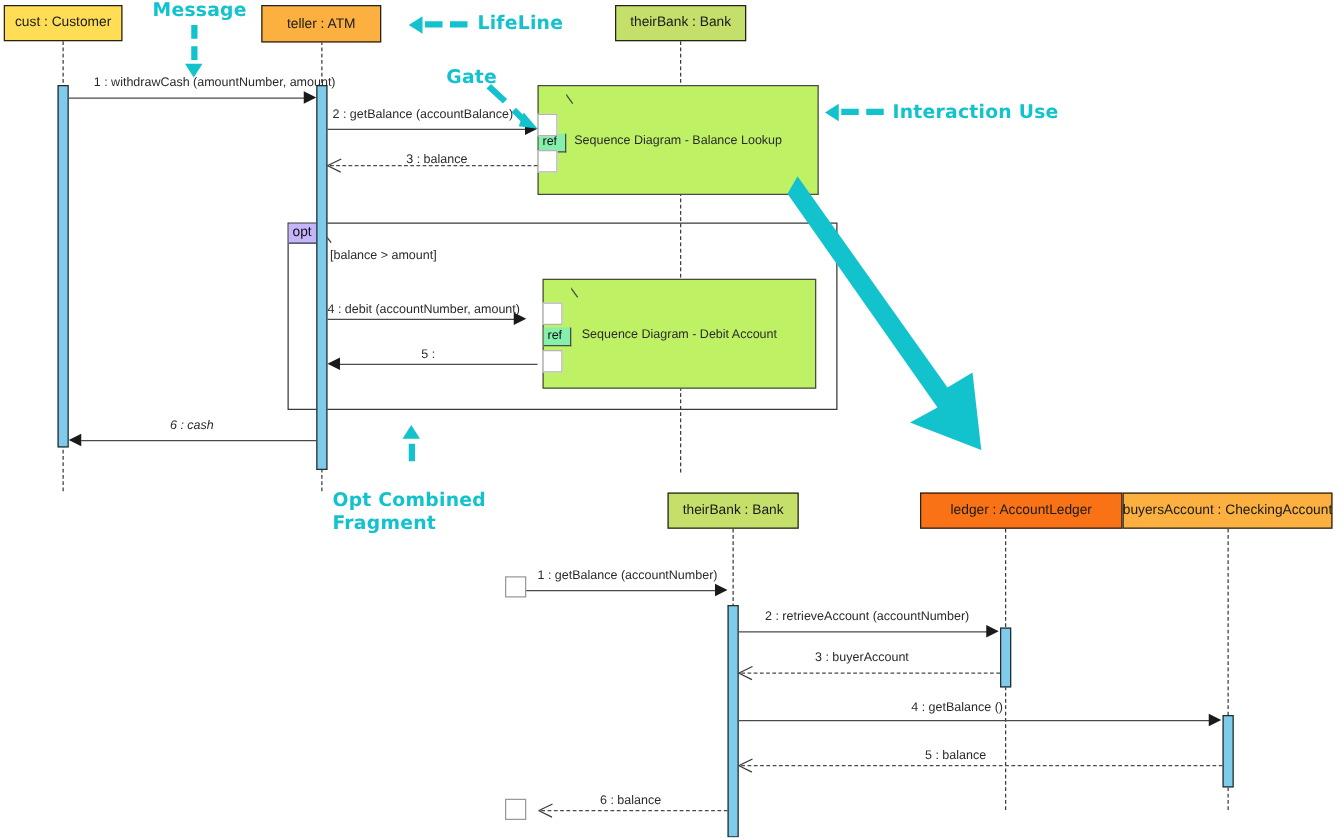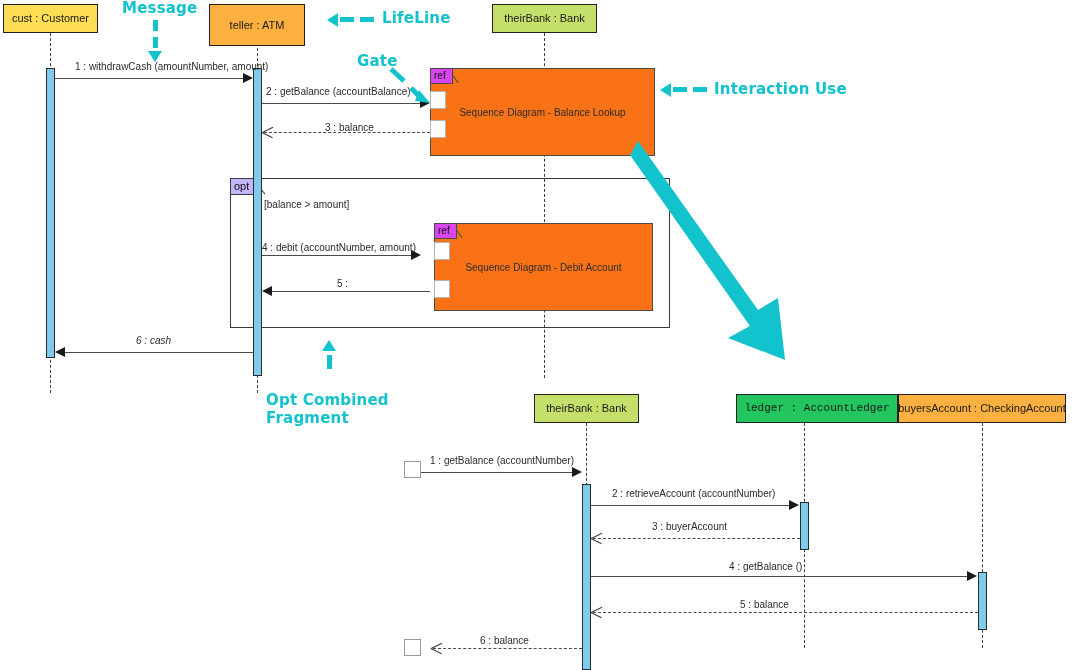--- a/index.html
+++ b/index.html
@@ -129,38 +129,39 @@
     position: absolute;
     font-size: 10px;
     color: #2b2b2b;
     white-space: nowrap;
   }
   
   .ref-box {
     position: absolute;
     box-sizing: border-box;
     border: 1px solid #4a4a4a;
-    background: #f97316;
+    background: #bef264;
     display: flex;
     align-items: center;
     justify-content: center;
     font-size: 10px;
     color: #2b2b2b;
   }
   .ref-tab {
     position: absolute;
     box-sizing: border-box;
     border-right: 1px solid #4a4a4a;
     border-bottom: 1px solid #4a4a4a;
-    background: #d946ef;
+    background: #86efac;
     font-size: 10px;
     color: #111111;
     line-height: 14px;
     height: 15px;
     padding: 0 2px 0 3px;
+    margin-top: 38px;
   }
   .ref-tab-corner {
     position: absolute;
     width: 10px; height: 15px;
     overflow: hidden;
   }
   .ref-tab-corner:after {
     content: "";
     position: absolute;
     left: -5px; top: -1px;
@@ -237,21 +238,21 @@
 
 <div id="canvas">
 
   <div class="lifeline-stem" style="left:50px; top:33px; height:360px;"></div>
   <div class="lifeline-stem" style="left:257px; top:33px; height:360px;"></div>
   <div class="lifeline-stem" style="left:544px; top:33px; height:345px;"></div>
 
   <div class="lifeline-head" style="left:3px; top:4px; width:95px; height:29px; background:#ffdd55;">
     <span>cust : Customer</span>
   </div>
-  <div class="lifeline-head" style="left:209px; top:4px; width:96px; height:42px; background:#fbb040;">
+  <div class="lifeline-head" style="left:209px; top:4px; width:96px; height:30px; background:#fbb040;">
     <span>teller : ATM</span>
   </div>
   <div class="lifeline-head" style="left:492px; top:4px; width:105px; height:29px; background:#c5e06a;">
     <span>theirBank : Bank</span>
   </div>
 
   <div class="fragment" style="left:230px; top:178px; width:440px; height:150px;"></div>
   <div class="fragment-tab" style="left:231px; top:179px; width:28px;">
     <span>opt</span>
   </div>
@@ -338,21 +339,21 @@
     <polygon points="8,3 0,17 120,188 98,200 155,222 148,160 128,172" fill="#12c2cd"></polygon>
   </svg>
 
   <div class="lifeline-stem" style="left:586px; top:423px; height:247px;"></div>
   <div class="lifeline-stem" style="left:804px; top:423px; height:225px;"></div>
   <div class="lifeline-stem" style="left:982px; top:423px; height:225px;"></div>
 
   <div class="lifeline-head" style="left:534px; top:394px; width:105px; height:29px; background:#c5e06a;">
     <span>theirBank : Bank</span>
   </div>
-  <div class="lifeline-head" style="left:736px; top:394px; width:162px; height:29px; background:#22c55e;font-family:Liberation Mono, monospace;">
+  <div class="lifeline-head" style="left:736px; top:394px; width:162px; height:29px; background:#f97316;">
     <span>ledger : AccountLedger</span>
   </div>
   <div class="lifeline-head" style="left:898px; top:394px; width:168px; height:29px; background:#fbb040;">
     <span>buyersAccount : CheckingAccount</span>
   </div>
 
   <div class="activation" style="left:582px; top:484px; height:186px;"></div>
   <div class="activation" style="left:800px; top:502px; height:48px;"></div>
   <div class="activation" style="left:978px; top:572px; height:58px;"></div>
 

